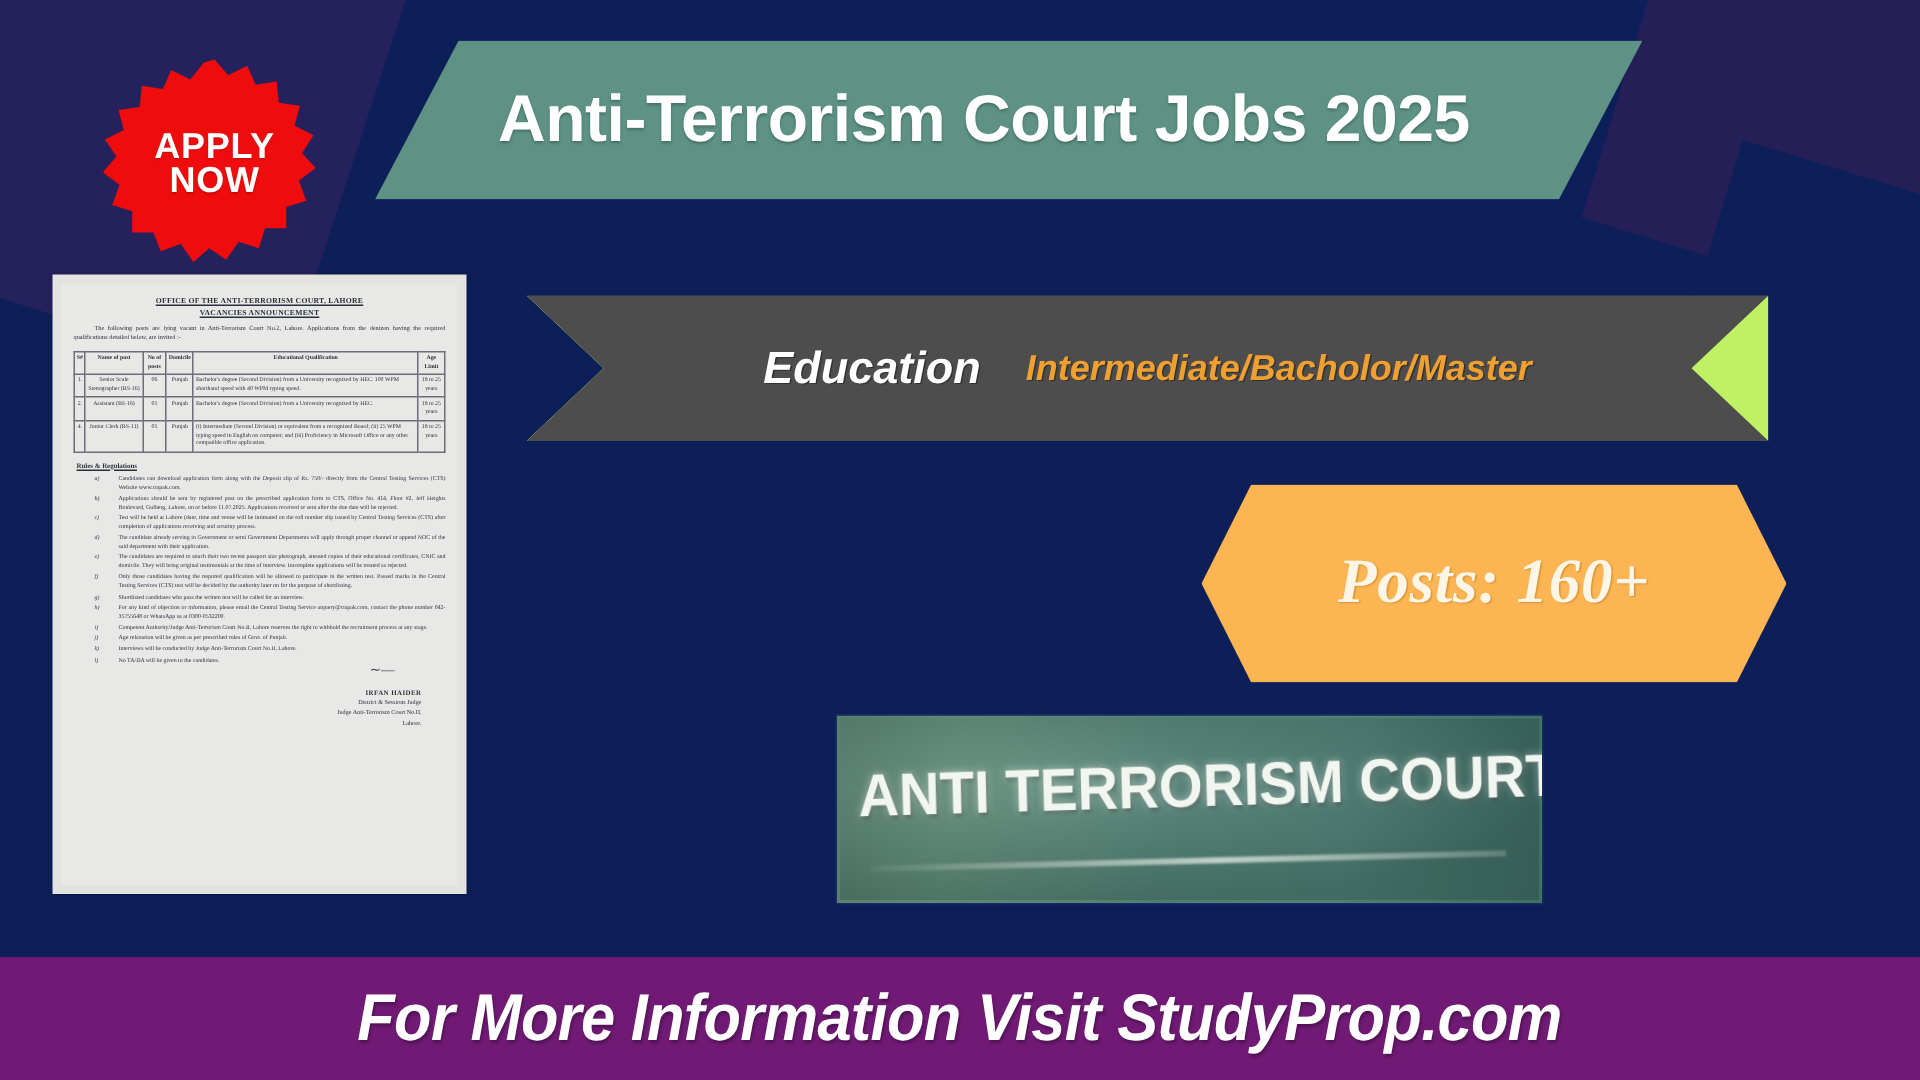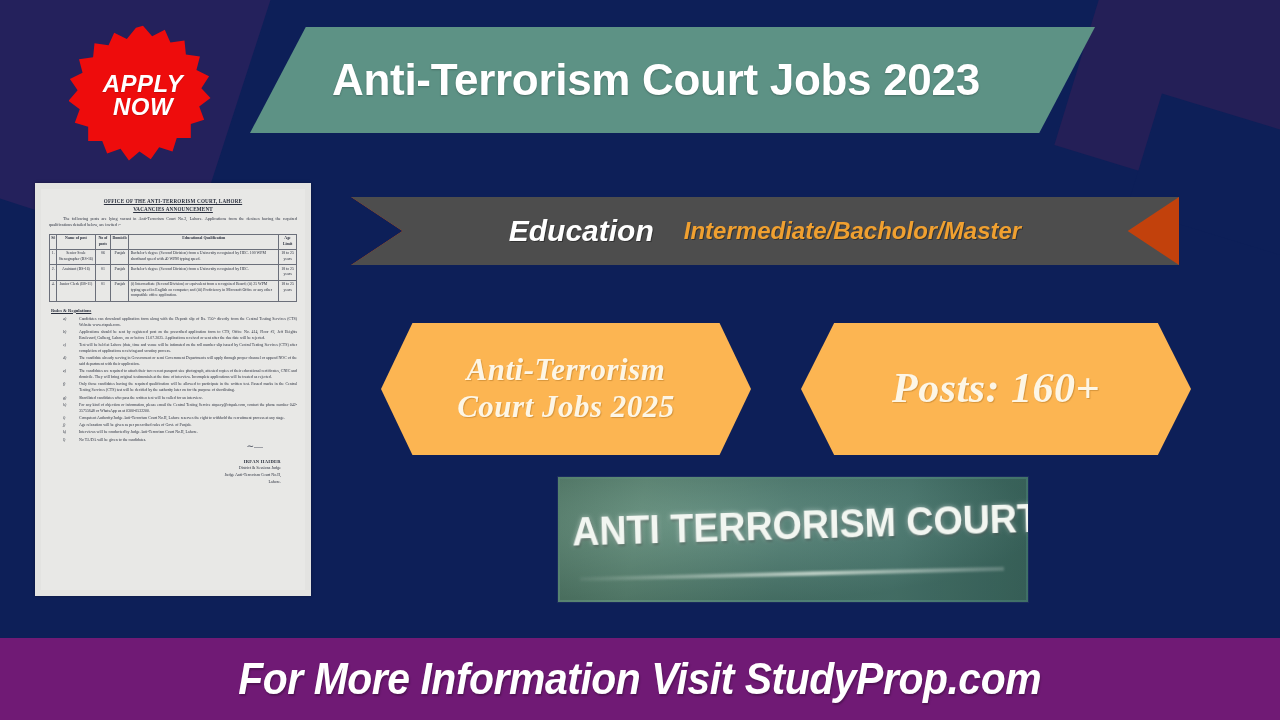--- a/index.html
+++ b/index.html
@@ -37,24 +37,23 @@
     left: 1140px; top: 120px;
     width: 200px; height: 120px;
     background: #0d1f58;
     transform: rotate(17deg);
     z-index: 2;
   }
 
   
   .apply-badge {
     position: absolute;
-    left: 69px; top: 22px;
+    left: 69px; top: 36px;
     width: 148px; height: 148px;
     z-index: 6;
-    font-style: italic;
   }
   .apply-badge svg { display: block; width: 100%; height: 100%; }
   .apply-text {
     position: absolute;
     left: 0; top: 0; width: 100%; height: 100%;
     display: flex;
     flex-direction: column;
     align-items: center;
     justify-content: center;
     color: #ffffff;
@@ -85,22 +84,22 @@
     font-weight: bold;
     letter-spacing: -0.3px;
     white-space: nowrap;
     text-shadow: 0 1px 2px rgba(0,0,0,0.25);
   }
 
   
   .edu-ribbon {
     position: absolute;
     left: 351px; top: 197px;
-    width: 828px; height: 68px;
-    background: #c2410c;
+    width: 828px; height: 97px;
+    background: #bef264;
     clip-path: polygon(0 0, 100% 0, 100% 100%, 0 100%,
                        0 100%, 6.2% 50%, 0 0);
     z-index: 4;
   }
   .edu-inner {
     position: absolute;
     left: 0; top: 0; width: 100%; height: 100%;
     background: #4d4d4d;
     clip-path: polygon(0 0, 100% 0, 93.8% 50%, 100% 100%,
                        0 100%, 6.2% 50%);
@@ -327,34 +326,30 @@
     <svg viewBox="0 0 200 200">
       <polygon fill="#ee0c0c" points="100,2 113,17 131,8 139,26 159,23 161,43 181,46 176,65 194,74 183,91 196,105 180,117 187,136 168,142 168,162 148,162 142,181 123,175 111,192 95,181 80,194 68,177 49,184 42,166 22,166 22,146 3,140 10,121 -6,109 7,94 -4,78 14,69 9,50 29,47 31,27 51,30 59,12 77,21 90,5" transform="translate(5,3) scale(0.95)"></polygon>
     </svg>
     <div class="apply-text">
       <span class="l1">APPLY</span>
       <span class="l2">NOW</span>
     </div>
   </div>
 
   <div class="title-banner">
-    <div class="txt">Anti-Terrorism Court Jobs 2023</div>
+    <div class="txt">Anti-Terrorism Court Jobs 2025</div>
   </div>
 
   <div class="edu-ribbon">
     <div class="edu-inner">
       <span class="edu-label">Education</span>
       <span class="edu-value">Intermediate/Bacholor/Master</span>
     </div>
   </div>
 
-  <div class="hex hex-jobs">
-    <span class="line">Anti-Terrorism</span>
-    <span class="line">Court Jobs 2025</span>
-  </div>
 
   <div class="hex hex-posts">
     <span class="line">Posts: 160+</span>
   </div>
 
   <div class="doc">
     <div class="doc-page">
       <h1>OFFICE OF THE ANTI-TERRORISM COURT, LAHORE</h1>
       <h2>VACANCIES ANNOUNCEMENT</h2>
       <p class="intro">The following posts are lying vacant in Anti-Terrorism Court No.2, Lahore. Applications from the denizen having the required qualifications detailed below, are invited :-</p>

